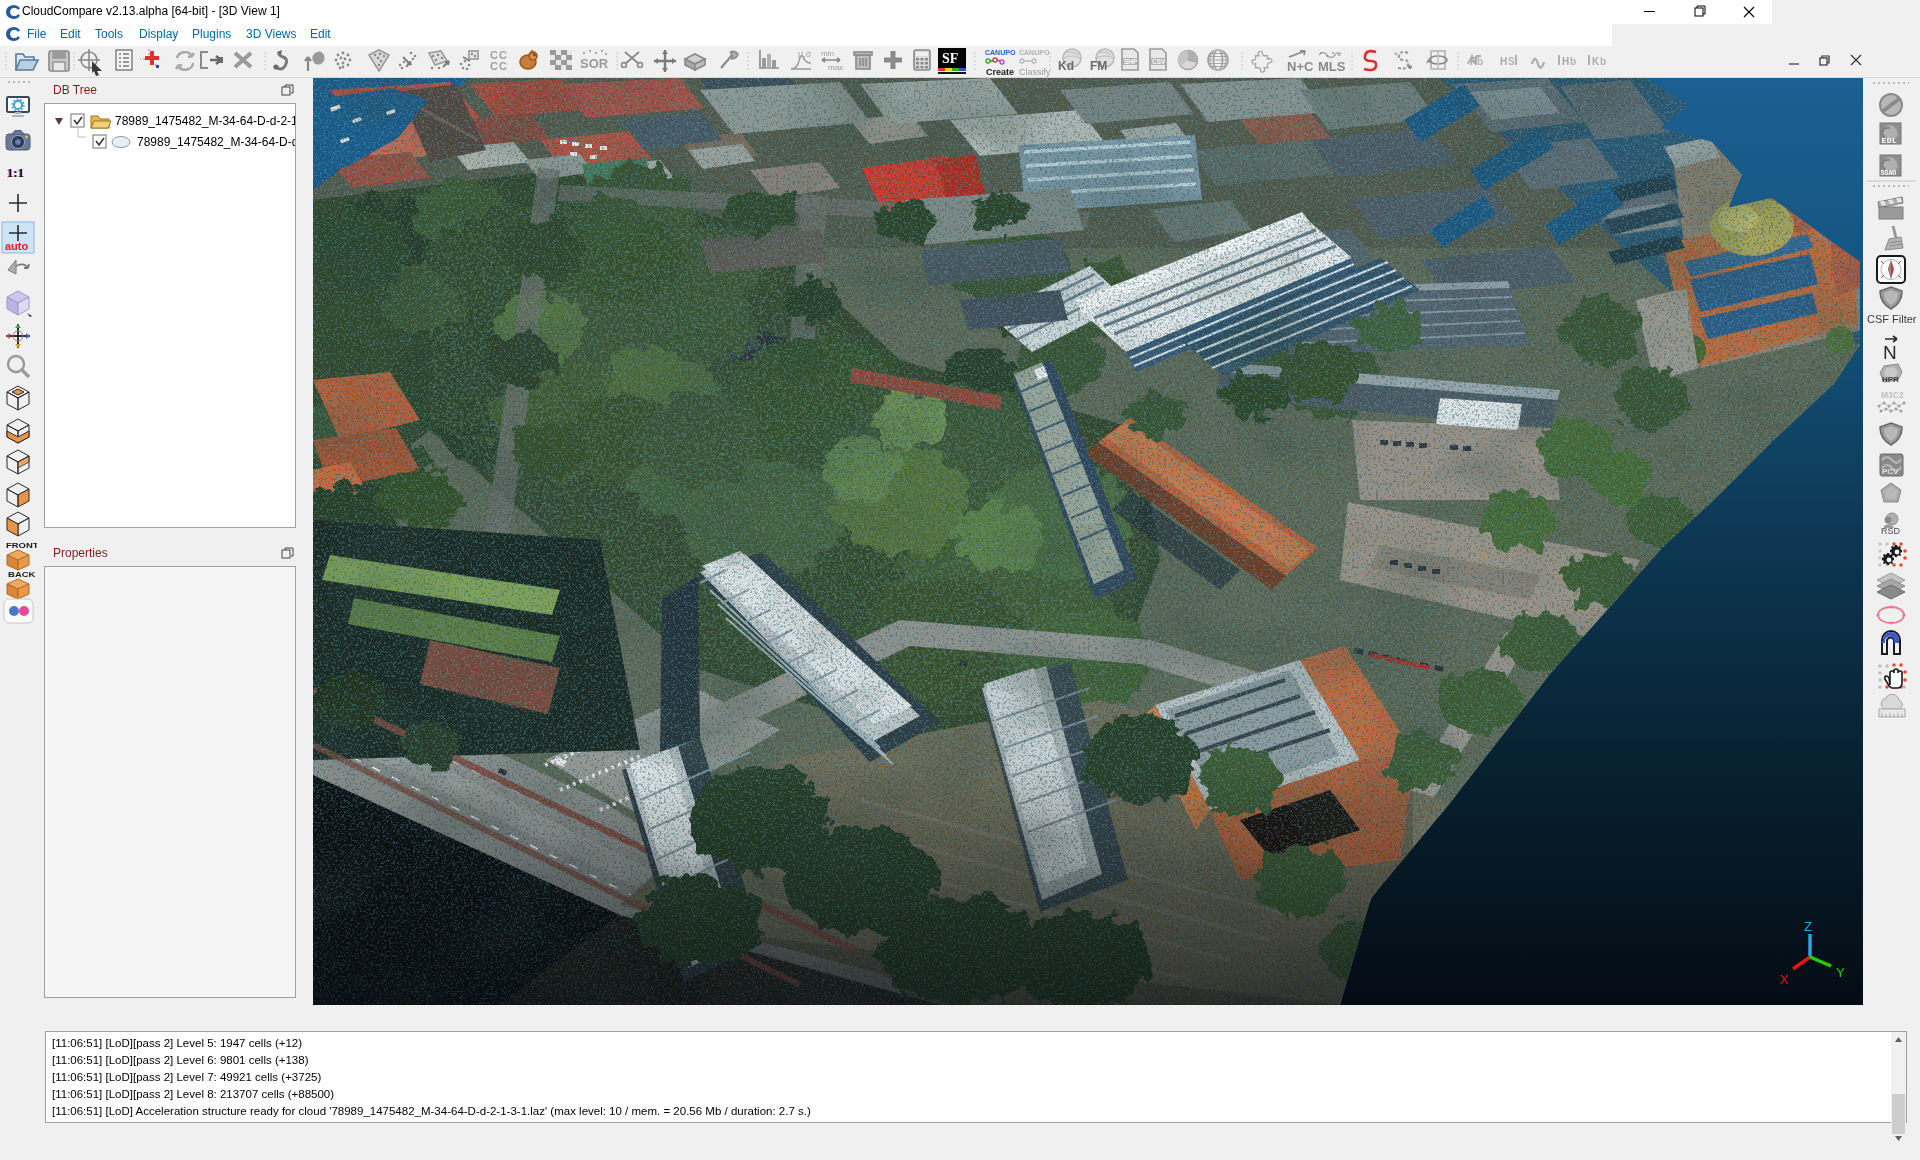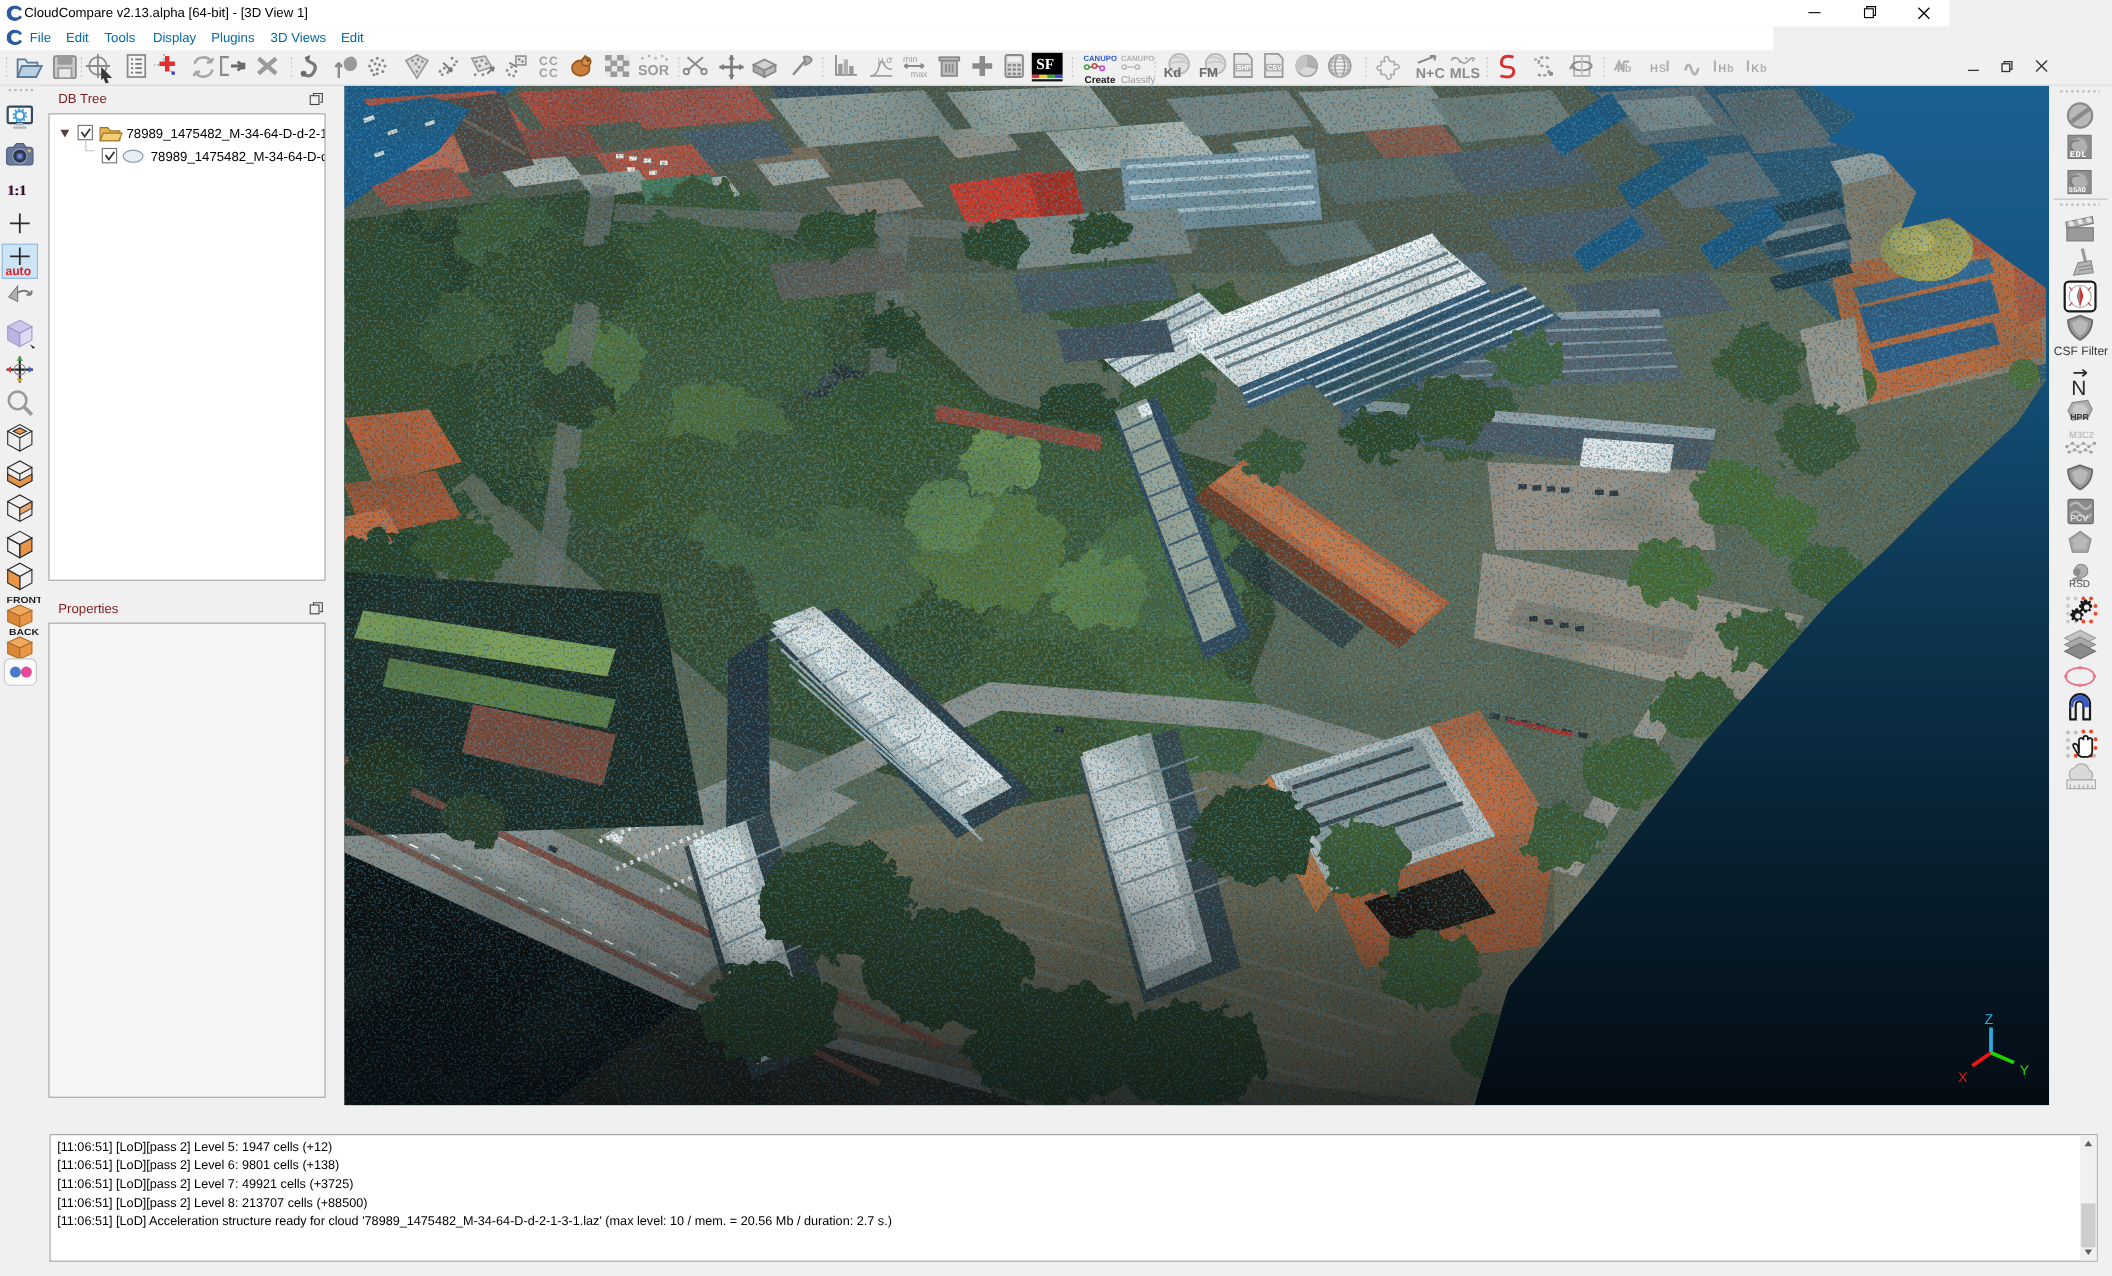--- a/index.html
+++ b/index.html
@@ -12,21 +12,21 @@
 #toolbar { position:absolute; left:0; top:46px; width:1920px; height:32px; background:#f0f0f0; border-bottom:1px solid #d7d7d7; }
 #lefttb { position:absolute; left:0; top:78px; width:37px; height:927px; background:#f0f0f0; }
 .panel { position:absolute; background:#f0f0f0; }
 .panel .phead { position:absolute; left:0; top:0; right:0; height:21px; font-size:12px; color:#7f1d1d; }
 .phead span { position:absolute; left:16px; top:3px; }
 .pbody { position:absolute; background:#f5f5f5; border:1px solid #a0a0a0; }
 #viewport { position:absolute; left:313px; top:78px; width:1550px; height:927px; }
 #righttb { position:absolute; left:1863px; top:78px; width:57px; height:927px; background:#f0f0f0; }
 #console { position:absolute; left:36px; top:1005px; width:1878px; height:148px; background:#f0f0f0; }
 #console .chead { position:absolute; left:0; top:3px; width:100%; height:20px; font-size:12px; }
-#console .cbody { position:absolute; left:9px; top:26px; width:1862px; height:116px; background:#ffffff; border:1px solid #a0a0a0; font-size:11.5px; color:#000; }
+#console .cbody { position:absolute; left:9px; top:26px; width:1862px; height:92px; background:#ffffff; border:1px solid #a0a0a0; font-size:11.5px; color:#000; }
 .cline { position:absolute; left:6px; white-space:nowrap; }
 </style>
 </head>
 <body>
 <div id="titlebar">
   <svg style="position:absolute;left:6px;top:4px" width="17" height="16" viewBox="0 0 17 16">
       <g fill="none" stroke="#2a5a9f" stroke-width="2.6">
         <path d="M9.5 3.2 A5.5 5.5 0 1 0 9.5 12.8"></path>
         <path d="M15.5 5.2 A5.5 5.5 0 1 0 15.5 10.8" transform="translate(-2.5,0)"></path>
       </g>

